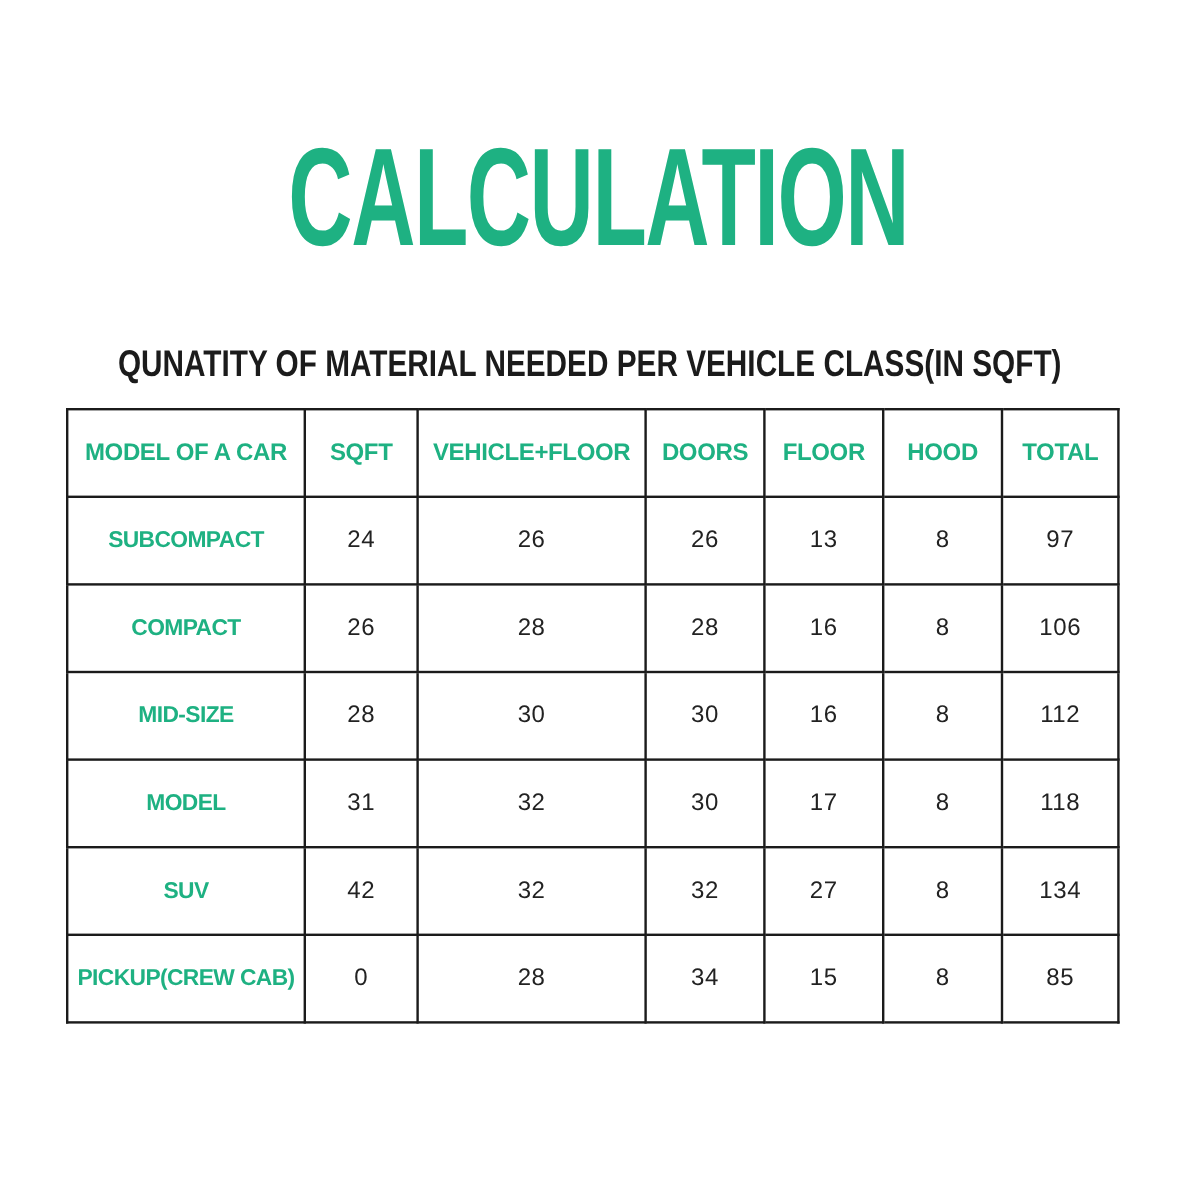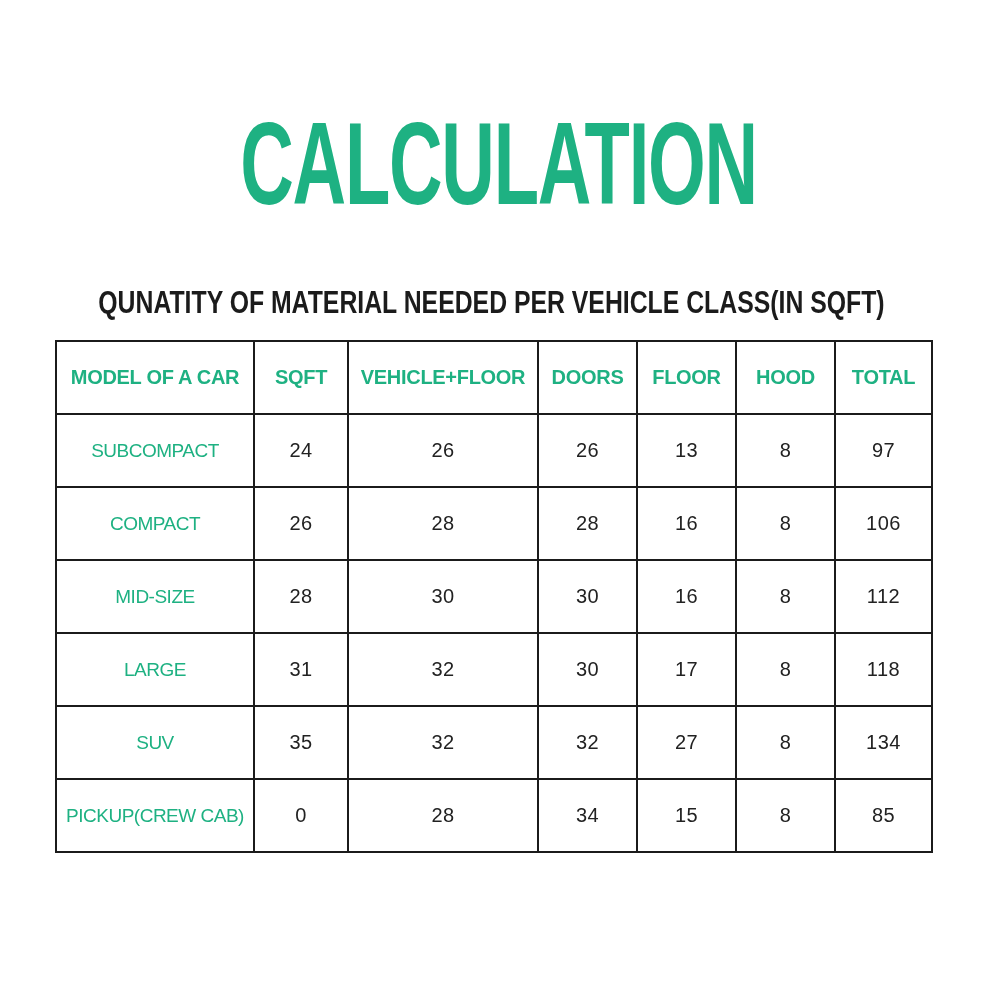--- a/index.html
+++ b/index.html
@@ -48,21 +48,21 @@
     border:2px solid var(--border);
     text-align:center;vertical-align:middle;
     height:73px;padding:0 4px;
     overflow:hidden;
   }
   th.col-header{
     color:var(--green);font-size:20px;font-weight:bold;
     letter-spacing:-0.3px;
   }
   td.row-label{
-    color:var(--green);font-size:19px;font-weight:normal;
+    color:var(--green);font-size:19px;font-weight:bold;
     letter-spacing:-0.5px;
     margin-left:28px;
   }
   td.num{
     color:#222222;font-size:20px;font-weight:400;
     letter-spacing:0.5px;
   }
   col.c-model{width:198px;}
   col.c-trunk{width:94px;}
   col.c-firewall{width:190px;}
@@ -127,31 +127,31 @@
       <tr>
         <td class="row-label">MID-SIZE</td>
         <td class="num">28</td>
         <td class="num">30</td>
         <td class="num">30</td>
         <td class="num">16</td>
         <td class="num">8</td>
         <td class="num">112</td>
       </tr>
       <tr>
-        <td class="row-label">LARGE</td>
+        <td class="row-label">MODEL</td>
         <td class="num">31</td>
         <td class="num">32</td>
         <td class="num">30</td>
         <td class="num">17</td>
         <td class="num">8</td>
         <td class="num">118</td>
       </tr>
       <tr>
         <td class="row-label">SUV</td>
-        <td class="num">35</td>
+        <td class="num">42</td>
         <td class="num">32</td>
         <td class="num">32</td>
         <td class="num">27</td>
         <td class="num">8</td>
         <td class="num">134</td>
       </tr>
       <tr>
         <td class="row-label">PICKUP(CREW CAB)</td>
         <td class="num">0</td>
         <td class="num">28</td>

